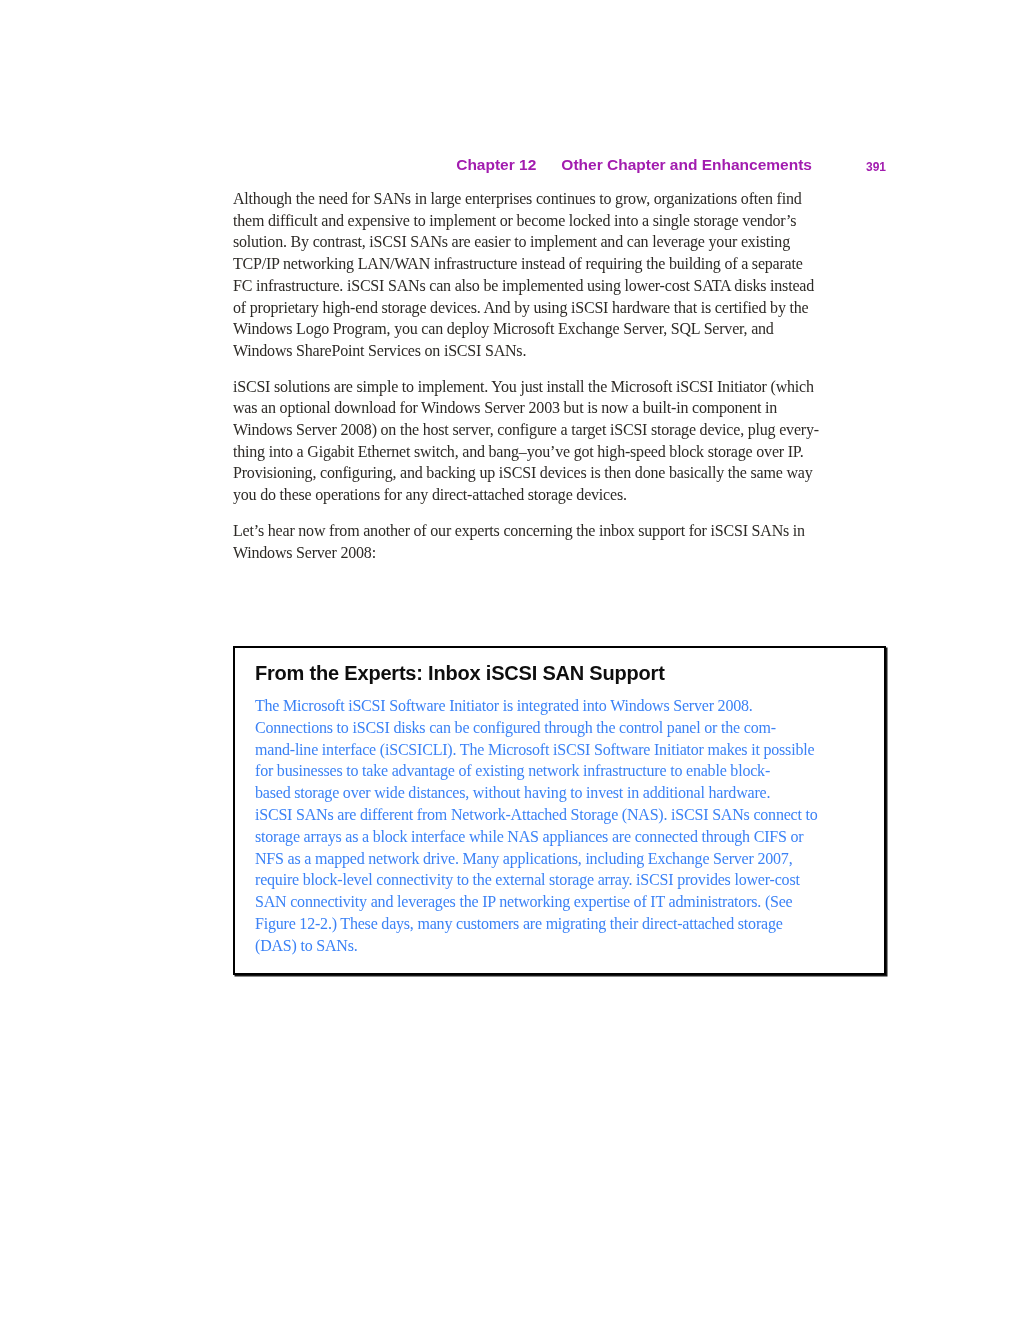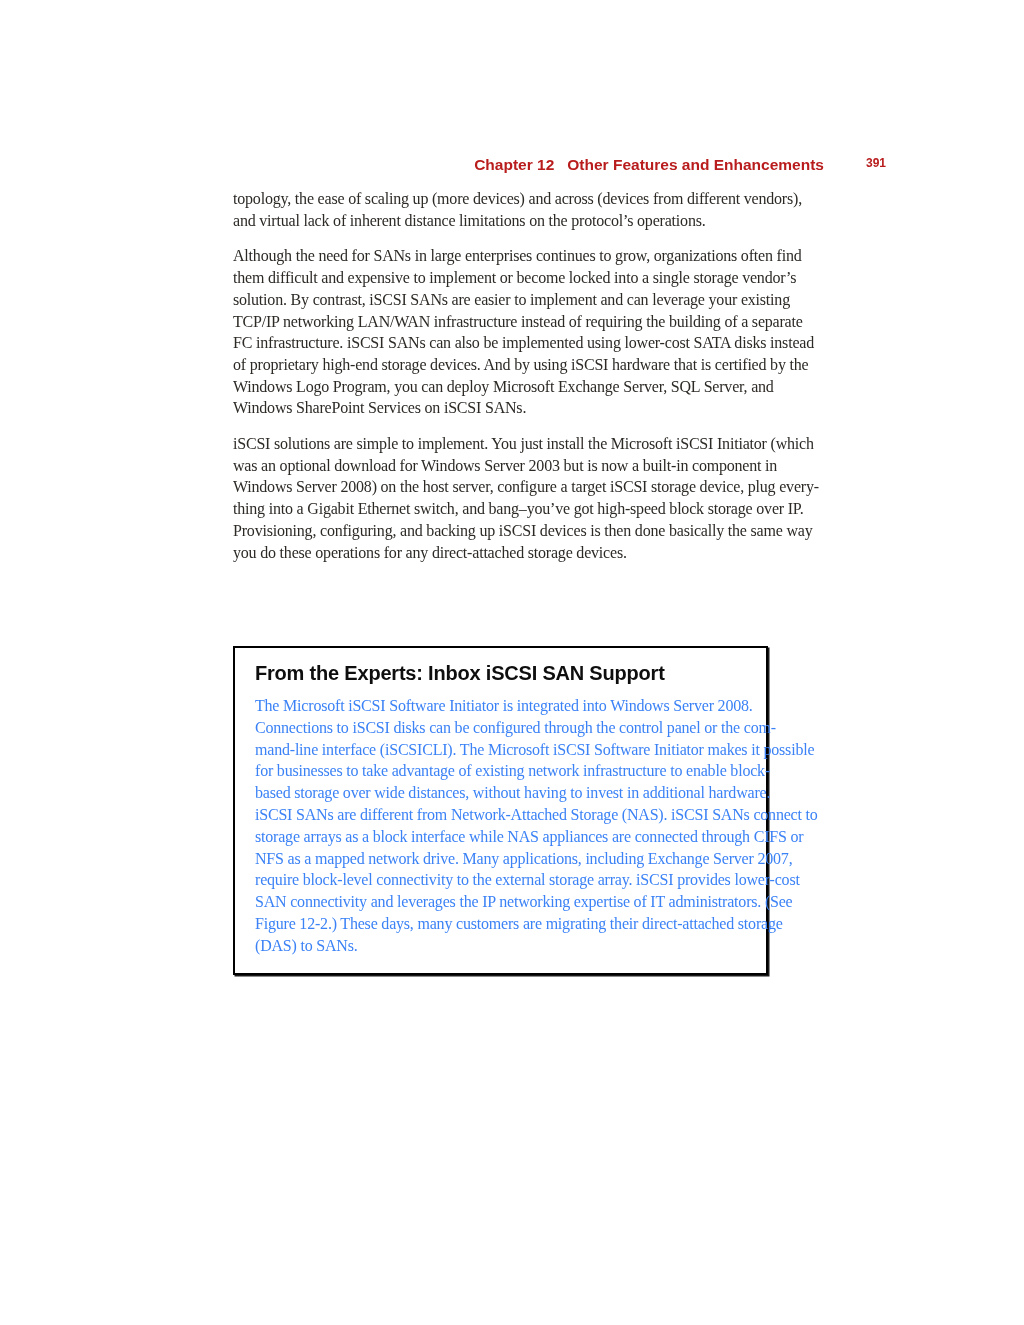--- a/index.html
+++ b/index.html
@@ -13,26 +13,26 @@
     height: 1325px;
     background: #ffffff;
     overflow: hidden;
     font-family: "Liberation Serif", serif;
   }
   .running-head {
     position: absolute;
     top: 156px;
     right: 138px;
     display: flex;
-    align-items: flex-start;
-    gap: 13px;
+    align-items: flex-end;
+    gap: 25px;
     font-family: "Liberation Sans", sans-serif;
     font-weight: bold;
     font-size: 15.5px;
-    color: #b91c1c;
+    color: #a21caf;
     white-space: pre;
   }
   .running-head .pagenum {
     margin-left: 29px;
     font-size: 12px;
   }
   .body-text {
     position: absolute;
     left: 233px;
     top: 188px;
@@ -43,21 +43,21 @@
     letter-spacing: -0.2px;
   }
   .body-text p {
     margin: 0 0 14px 0;
     white-space: pre;
   }
   .expert-box {
     position: absolute;
     left: 233px;
     top: 646px;
-    width: 535px;
+    width: 653px;
     box-sizing: border-box;
     border: 2px solid #000000;
     box-shadow: 1.5px 1.5px 0 #1a1a1a;
     background: #ffffff;
     padding: 12px 16px 16px 20px;
   }
   .expert-box h2 {
     margin: 0 0 9px 0;
     font-family: "Liberation Sans", sans-serif;
     font-weight: bold;
@@ -75,41 +75,41 @@
     white-space: pre;
   }
 </style>
 </head>
 <body>
 
 <div class="page">
 
   <header class="running-head">
     <span>Chapter 12</span>
-    <span>Other Features and Enhancements</span>
+    <span>Other Chapter and Enhancements</span>
     <span class="pagenum">391</span>
   </header>
 
   <main class="body-text">
-    <p>topology, the ease of scaling up (more devices) and across (devices from different vendors),
-and virtual lack of inherent distance limitations on the protocol’s operations.</p>
     <p>Although the need for SANs in large enterprises continues to grow, organizations often find
 them difficult and expensive to implement or become locked into a single storage vendor’s
 solution. By contrast, iSCSI SANs are easier to implement and can leverage your existing
 TCP/IP networking LAN/WAN infrastructure instead of requiring the building of a separate
 FC infrastructure. iSCSI SANs can also be implemented using lower-cost SATA disks instead
 of proprietary high-end storage devices. And by using iSCSI hardware that is certified by the
 Windows Logo Program, you can deploy Microsoft Exchange Server, SQL Server, and
 Windows SharePoint Services on iSCSI SANs.</p>
     <p>iSCSI solutions are simple to implement. You just install the Microsoft iSCSI Initiator (which
 was an optional download for Windows Server 2003 but is now a built-in component in
 Windows Server 2008) on the host server, configure a target iSCSI storage device, plug every-
 thing into a Gigabit Ethernet switch, and bang–you’ve got high-speed block storage over IP.
 Provisioning, configuring, and backing up iSCSI devices is then done basically the same way
 you do these operations for any direct-attached storage devices.</p>
+    <p>Let’s hear now from another of our experts concerning the inbox support for iSCSI SANs in
+Windows Server 2008:</p>
   </main>
 
   <aside class="expert-box">
     <h2>From the Experts: Inbox iSCSI SAN Support</h2>
     <p class="box-body">The Microsoft iSCSI Software Initiator is integrated into Windows Server 2008.
 Connections to iSCSI disks can be configured through the control panel or the com-
 mand-line interface (iSCSICLI). The Microsoft iSCSI Software Initiator makes it possible
 for businesses to take advantage of existing network infrastructure to enable block-
 based storage over wide distances, without having to invest in additional hardware.
 iSCSI SANs are different from Network-Attached Storage (NAS). iSCSI SANs connect to

